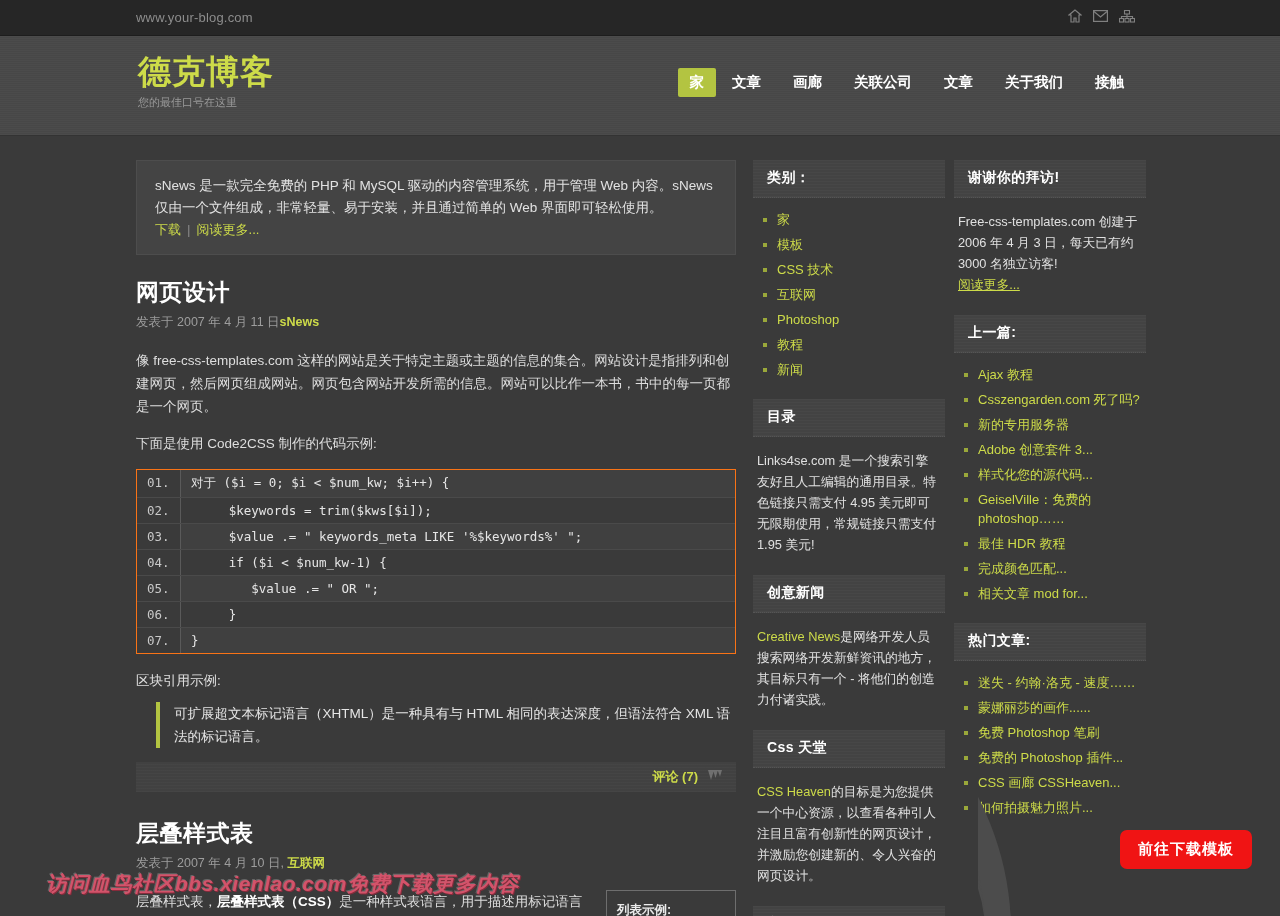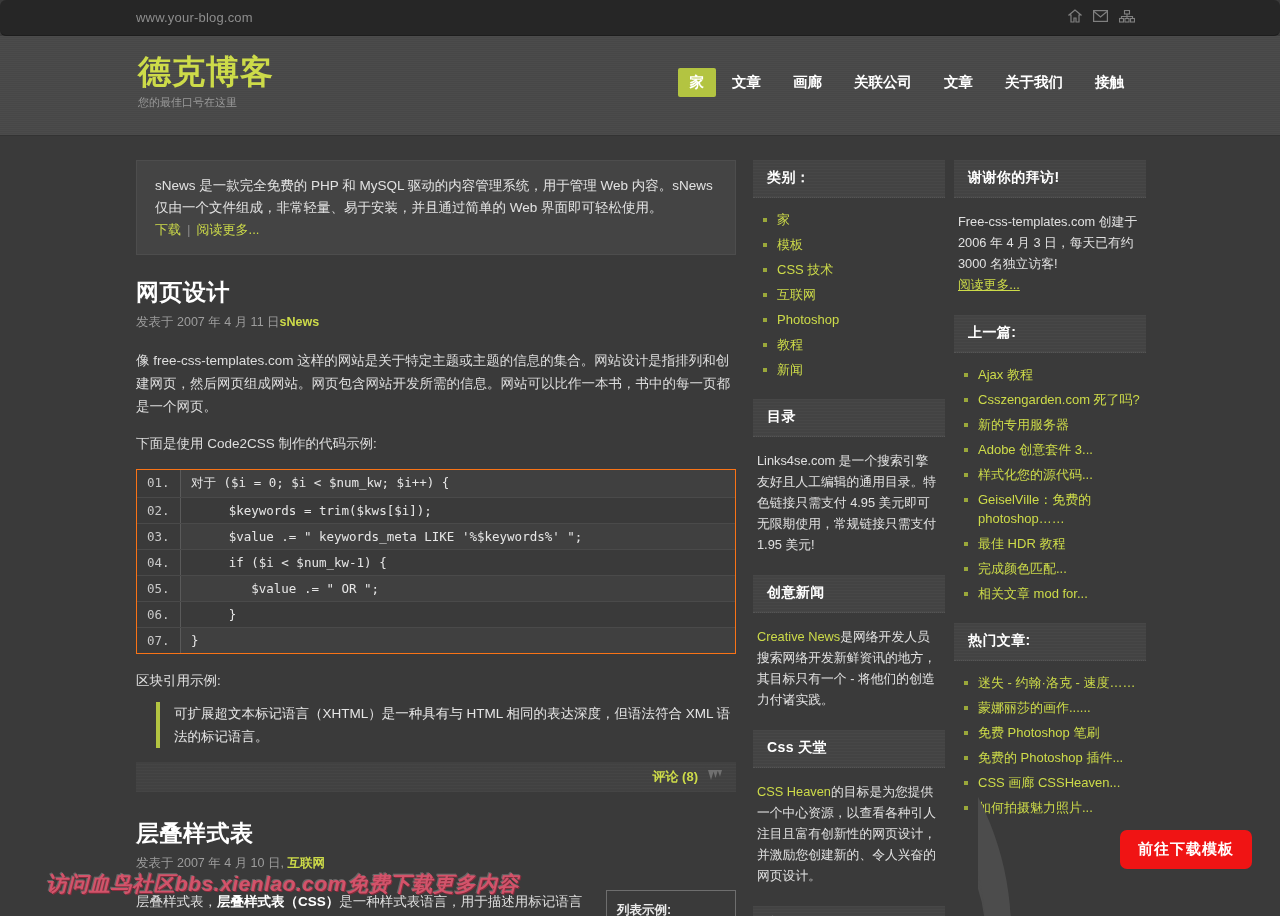--- a/index.html
+++ b/index.html
@@ -11,21 +11,20 @@
     overflow: hidden;
   }
   #page { position: relative; width: 1280px; height: 916px; overflow: hidden; }
 
   
   .topbar {
     height: 36px; background: #262626;
     border-bottom: 1px solid #1d1d1d;
     display: flex; align-items: center;
     position: relative;
-    border-radius: 6px;
   }
   .topbar .site-url {
     position: absolute; left: 136px; top: 10px;
     font-size: 13px; color: #8d8d8d; letter-spacing: .2px;
   }
   .topbar .icons {
     position: absolute; right: 145px; top: 9px;
     display: flex; gap: 11px; align-items: center;
   }
   .topbar .icons svg { display: block; }
@@ -279,21 +278,21 @@
           <div class="row">
               <div class="ln">07.</div>
               <div class="code">}</div>
             </div>
         </div>
 
         <div class="bq-label">区块引用示例:</div>
         <blockquote>可扩展超文本标记语言（XHTML）是一种具有与 HTML 相同的表达深度，但语法符合 XML 语法的标记语言。</blockquote>
 
         <div class="cbar">
-          <a>评论 (8)</a>
+          <a>评论 (7)</a>
           <span class="chev">
             <svg width="16" height="13" viewBox="0 0 16 13">
                 <path d="M0 1 L6 1 L3 11 Z M5 1 L10 1 L7.5 9 Z M9.5 1 L14 1 L12 7.5 Z" fill="#cfcfcf"></path>
               </svg>
           </span>
         </div>
       </div>
 
       <div class="post">
         <h2>层叠样式表</h2>

